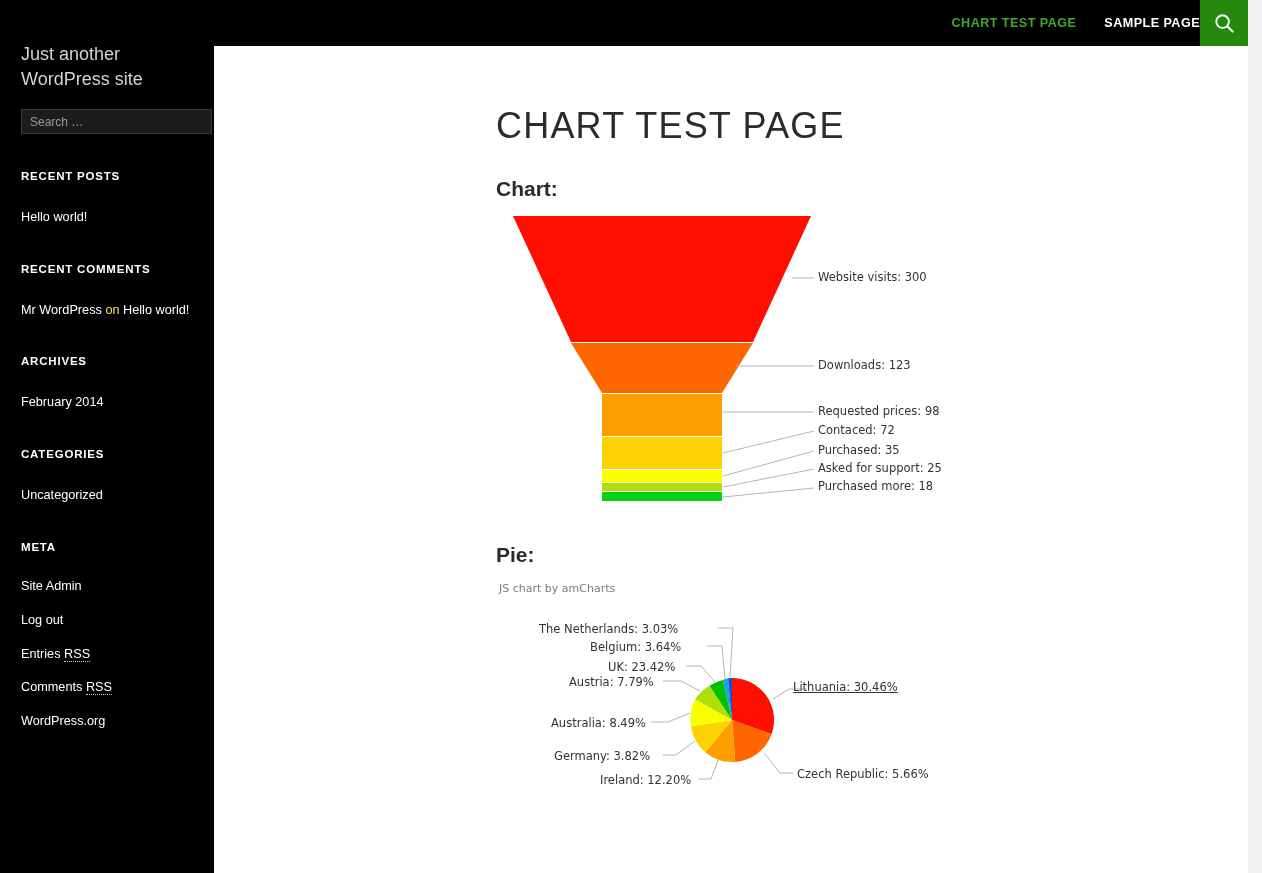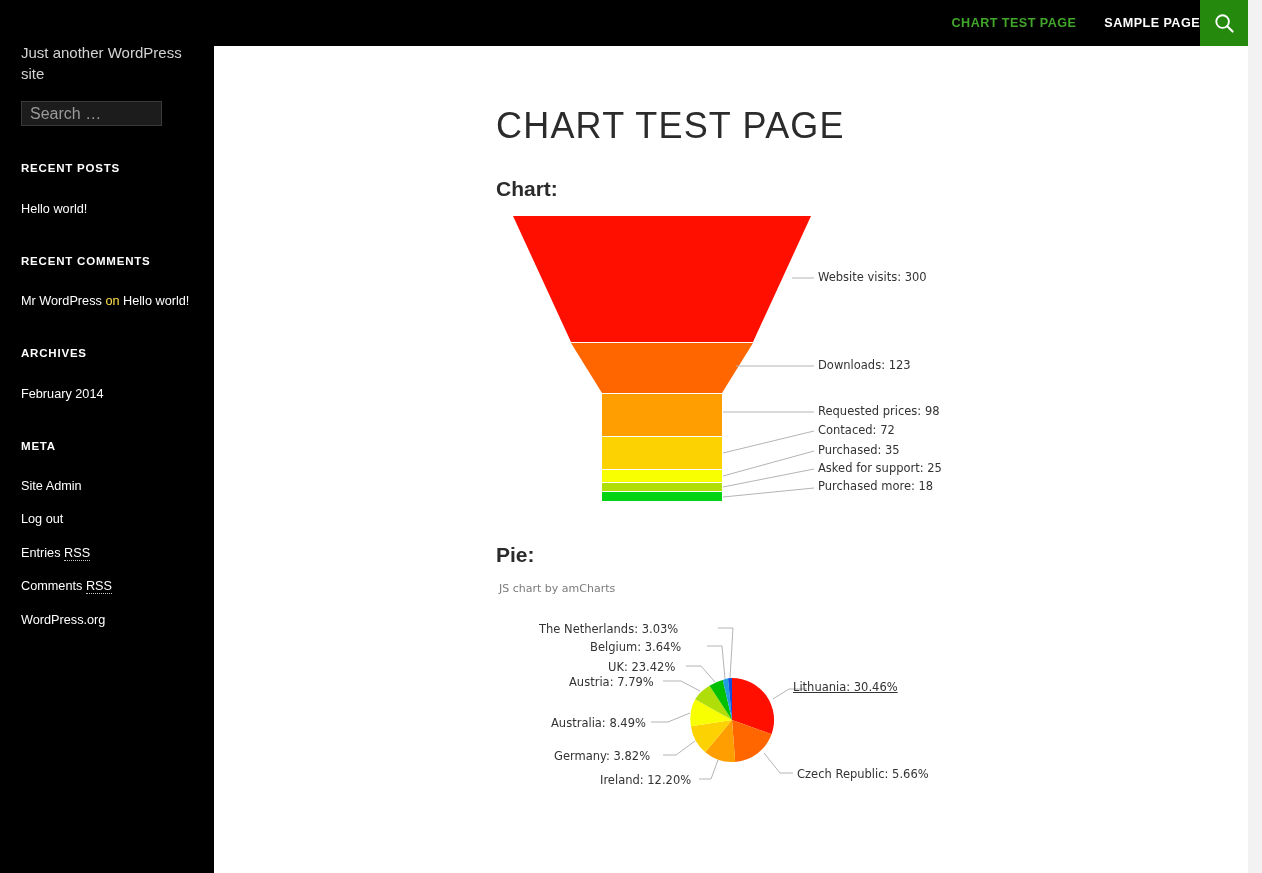--- a/index.html
+++ b/index.html
@@ -76,34 +76,34 @@
     padding-top: 11px;
     font-size: 20px;
     font-weight: 700;
     letter-spacing: 0.3px;
     color: #fff;
     line-height: 1.2;
     text-transform: uppercase;
   }
   .site-desc {
     margin: 7px 0 6px 0;
-    font-size: 15px;
+    font-size: 18px;
     color: #d3d3d3;
     line-height: 1.4;
     font-weight: 400;
   }
   .search-form {
     margin-top: 17px;
   }
   .search-field {
-    width: 141px; height: 25px;
+    width: 191px; height: 25px;
     background: #1c1c1c;
     border: 1px solid #3a3a3a;
     color: #bcbcbc;
-    font-size: 16px;
+    font-size: 12px;
     font-family: "Liberation Sans", sans-serif;
     padding: 0 8px;
     outline: none;
   }
   .search-field::placeholder { color: #9a9a9a; }
 
   .widget { margin-top: 35px; }
   .widget-title {
     margin: 0 0 0 0;
     font-size: 11.5px;
@@ -214,20 +214,28 @@
 
     <div class="widget">
       <h2 class="widget-title">Archives</h2>
       <ul>
         <li>
           <a href="#">February 2014</a>
         </li>
       </ul>
     </div>
 
+    <div class="widget">
+      <h2 class="widget-title">Categories</h2>
+      <ul>
+        <li>
+          <a href="#">Uncategorized</a>
+        </li>
+      </ul>
+    </div>
 
     <div class="widget widget-meta">
       <h2 class="widget-title">Meta</h2>
       <ul>
         <li>
           <a href="#">Site Admin</a>
         </li>
         <li>
           <a href="#">Log out</a>
         </li>

